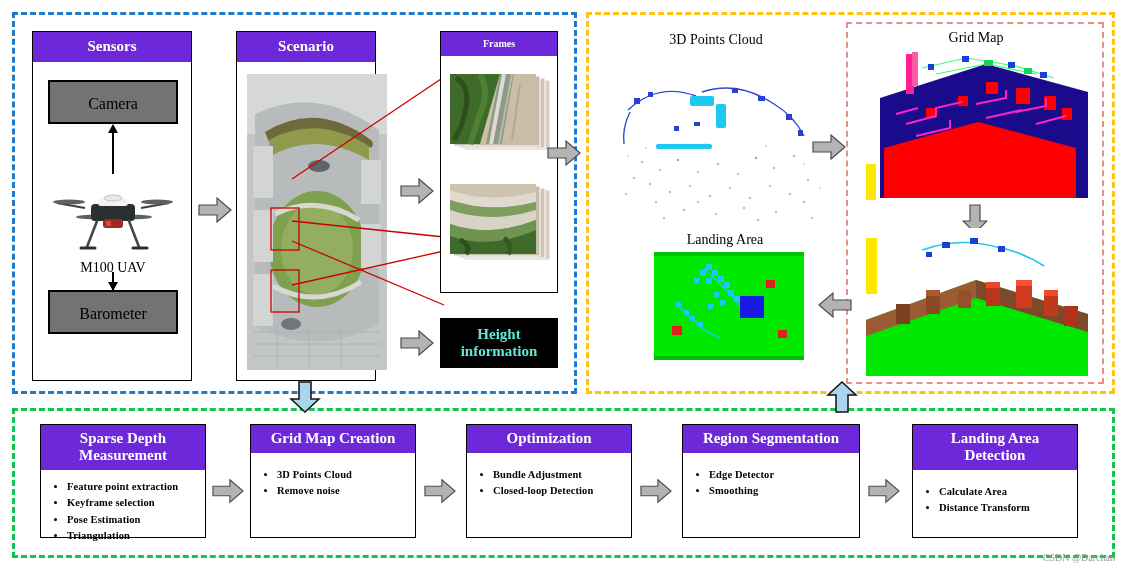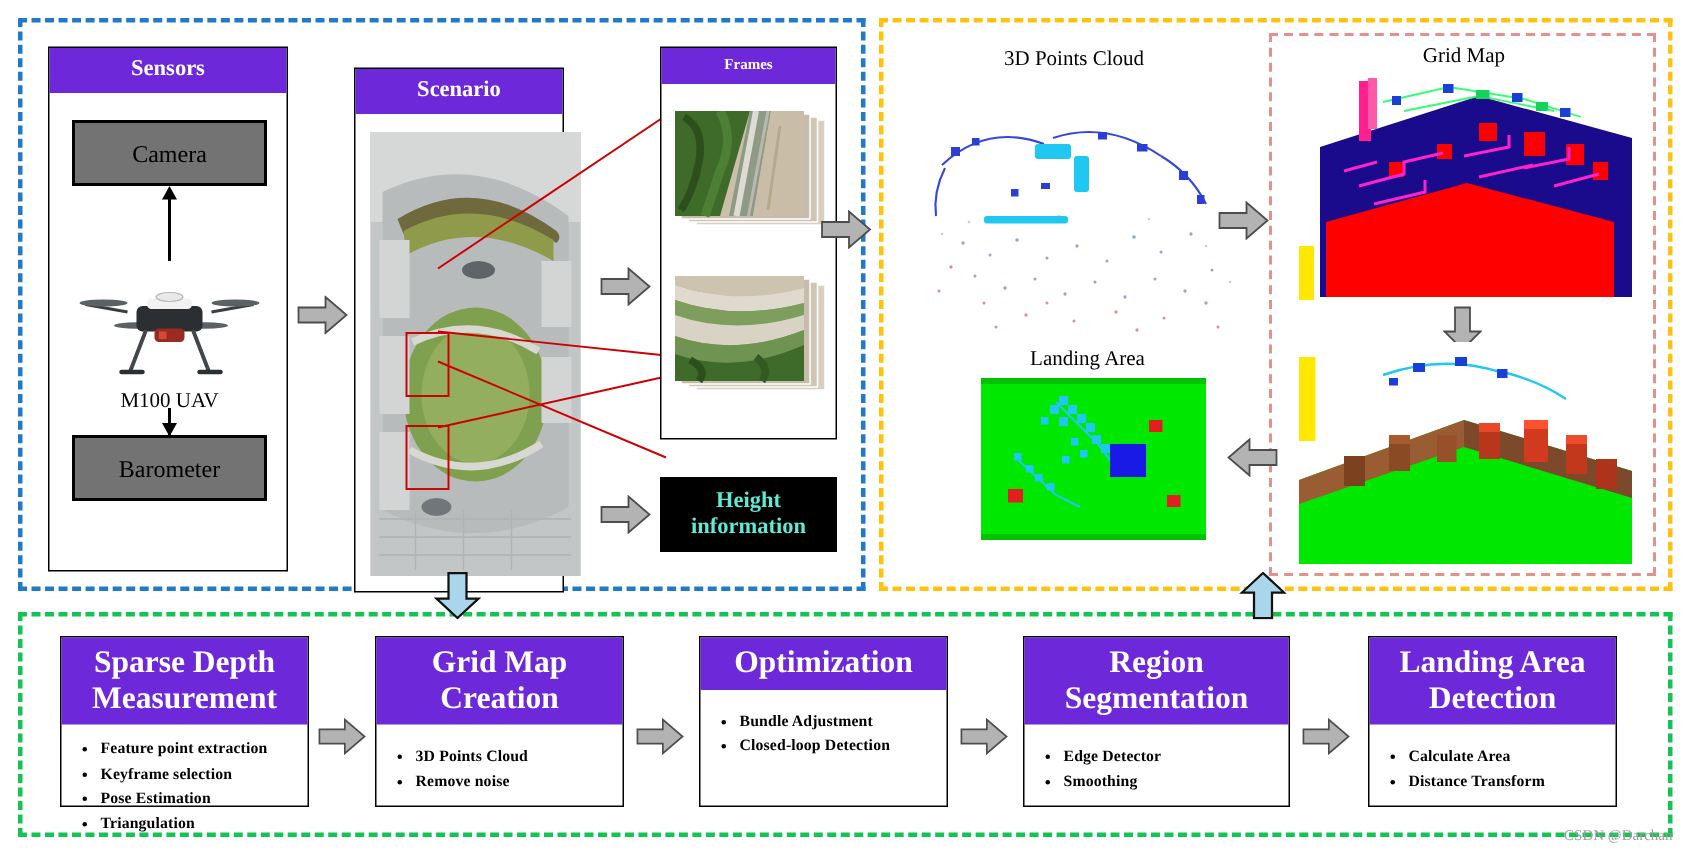--- a/index.html
+++ b/index.html
@@ -39,21 +39,21 @@
   .vline{position:absolute;background:#000;width:1.5px;}
   .arrowhead-up,.arrowhead-down{position:absolute;width:0;height:0;
         border-left:5px solid transparent;border-right:5px solid transparent;}
   .arrowhead-up{border-bottom:9px solid #000;}
   .arrowhead-down{border-top:9px solid #000;}
 
   
   #drone{position:absolute;left:18px;top:145px;width:124px;height:78px;}
 
   
-  #card-scenario{left:236px;top:31px;width:140px;height:350px;margin-top:14px;}
+  #card-scenario{left:236px;top:31px;width:140px;height:350px;}
   #card-scenario .card-head{font-size:15px;padding:6px 0 7px;}
   #scenario-img{position:absolute;left:10px;top:42px;width:140px;height:296px;
         overflow:hidden;background:#b9bcbd;}
 
   
   #card-frames{left:440px;top:31px;width:118px;height:262px;}
   #card-frames .card-head{font-size:10px;padding:6px 0 7px;text-align:center;}
   .frame-stack{position:absolute;width:100px;height:84px;}
   #frame-stack-1{left:9px;top:42px;}
   #frame-stack-2{left:9px;top:152px;}
@@ -75,21 +75,21 @@
   #title-landing{left:620px;top:232px;width:210px;}
 
   #img-pointcloud{position:absolute;left:598px;top:52px;width:238px;height:180px;}
   #img-gridmap{position:absolute;left:866px;top:52px;width:222px;height:160px;}
   #img-elevation{position:absolute;left:866px;top:228px;width:222px;height:148px;}
   #img-landing{position:absolute;left:654px;top:252px;width:150px;height:108px;}
 
   
   .pipe-card{position:absolute;top:424px;box-sizing:border-box;
         border:1px solid #000;background:#fff;}
-  .pipe-card .card-head{font-size:21px;padding:5px 4px 6px;}
+  .pipe-card .card-head{font-size:15px;padding:5px 4px 6px;}
   .pipe-card ul{margin:0;padding:9px 6px 6px 26px;list-style:disc;}
   .pipe-card li{font-size:10.5px;font-weight:bold;line-height:1.58;
         letter-spacing:.1px;}
   #pipe-1{left:40px;width:166px;height:114px;}
   #pipe-2{left:250px;width:166px;height:114px;}
   #pipe-3{left:466px;width:166px;height:114px;}
   #pipe-4{left:682px;width:178px;height:114px;}
   #pipe-5{left:912px;width:166px;height:114px;}
   #pipe-1 .card-head,#pipe-5 .card-head{line-height:1.12;}
   #pipe-2 ul,#pipe-3 ul,#pipe-4 ul,#pipe-5 ul{padding-top:14px;}

